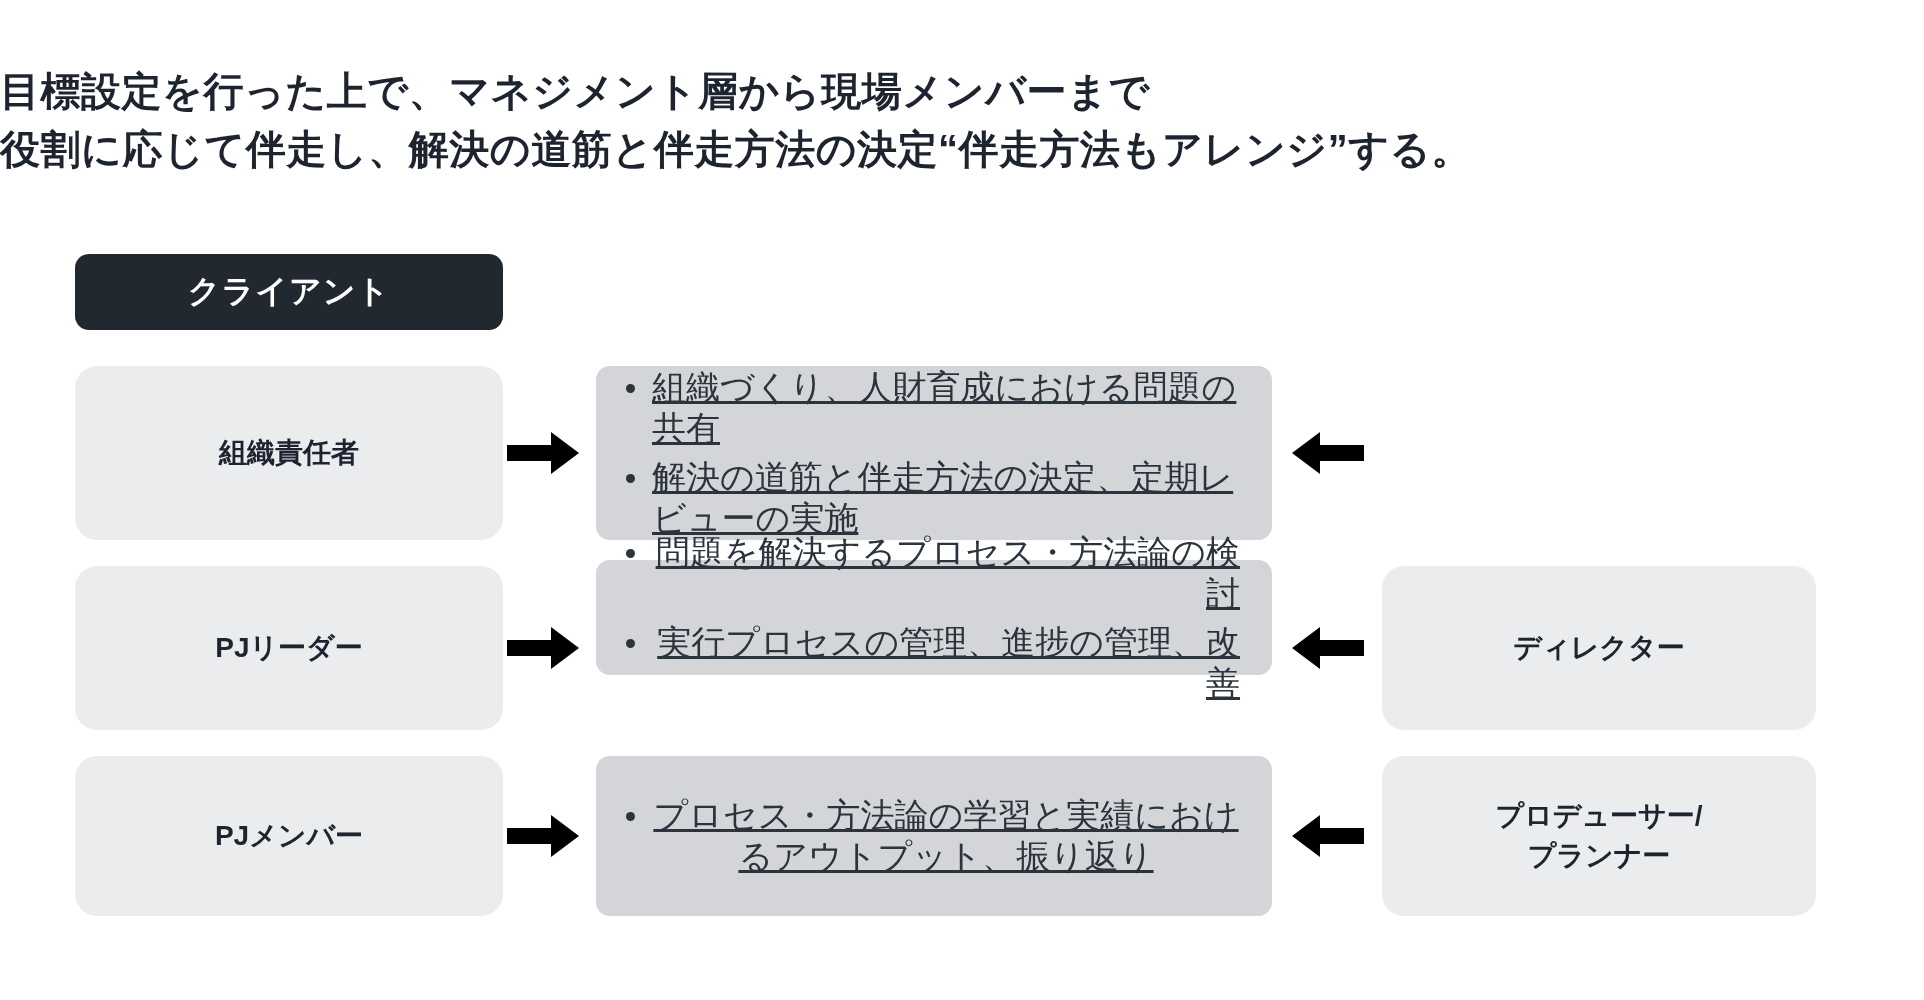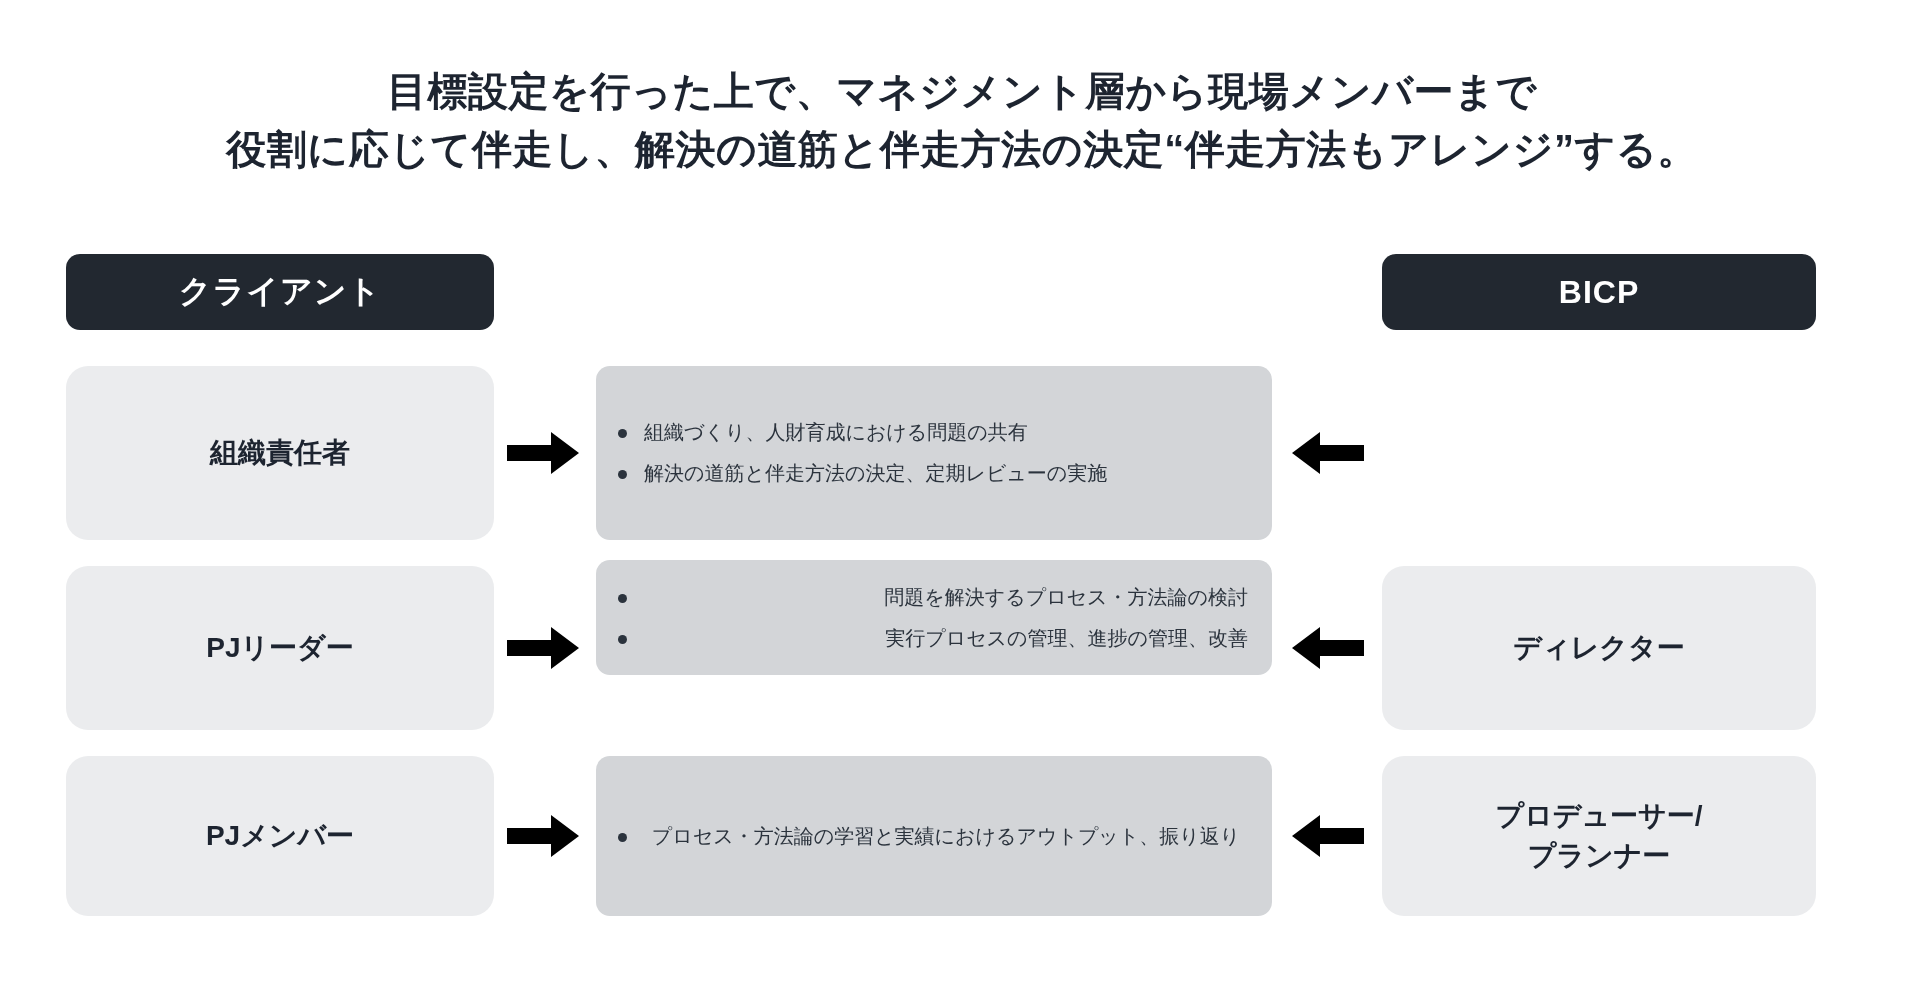--- a/index.html
+++ b/index.html
@@ -19,31 +19,31 @@
     height: 1000px;
     background: #ffffff;
   }
 
   
   .title {
     position: absolute;
     left: 0;
     top: 62px;
     width: 1924px;
-    text-align: center;
+    text-align: left;
     color: #1d2430;
     font-size: 40px;
     font-weight: bold;
     line-height: 58px;
     letter-spacing: 0.5px;
   }
   .title .line { display: block; white-space: pre; }
 
   
-  .col-left   { left: 66px;  width: 428px; }
+  .col-left   { left: 75px;  width: 428px; }
   .col-center { left: 596px; width: 676px; }
   .col-right  { left: 1382px; width: 434px; }
 
   .header-box {
     position: absolute;
     top: 254px;
     height: 76px;
     background: #222830;
     border-radius: 14px;
     color: #ffffff;
@@ -78,25 +78,26 @@
     align-items: center;
   }
   .detail-list {
     margin: 0;
     padding: 0 24px 0 48px;
     list-style: none;
     width: 100%;
   }
   .detail-list li {
     position: relative;
-    font-size: 20px;
+    font-size: 34px;
     line-height: 41px;
     color: #2b333d;
-    margin: 0;
+    margin: 8px;
     padding: 0;
+    text-decoration: underline;
   }
   .detail-list li::before {
     content: "";
     position: absolute;
     left: -26px;
     top: 17px;
     width: 9px;
     height: 9px;
     border-radius: 50%;
     background: #2b333d;
@@ -129,21 +130,20 @@
 <body>
 
 <div id="slide">
 
   <div class="title">
     <span class="line">目標設定を行った上で、マネジメント層から現場メンバーまで</span>
     <span class="line">役割に応じて伴走し、解決の道筋と伴走方法の決定“伴走方法もアレンジ”する。</span>
   </div>
 
   <div class="header-box col-left">クライアント</div>
-  <div class="header-box col-right">BICP</div>
 
   <div class="role-box col-left row1-side">組織責任者</div>
 
   <div class="arrow arrow-right-1">
     <svg viewBox="0 0 72 46" xmlns="http://www.w3.org/2000/svg">
       <path d="M0 15 L44 15 L44 2 L72 23 L44 44 L44 31 L0 31 Z" fill="#000000"></path>
     </svg>
   </div>
 
   <div class="detail-box col-center row1">

